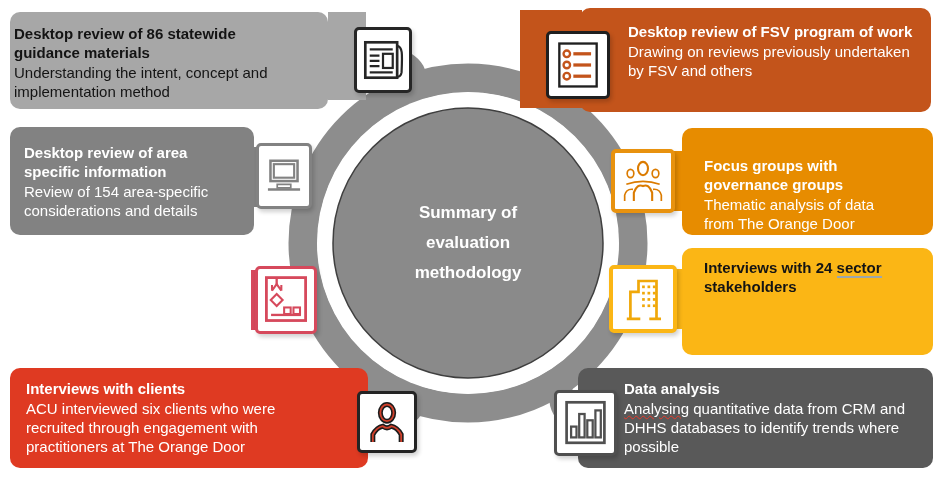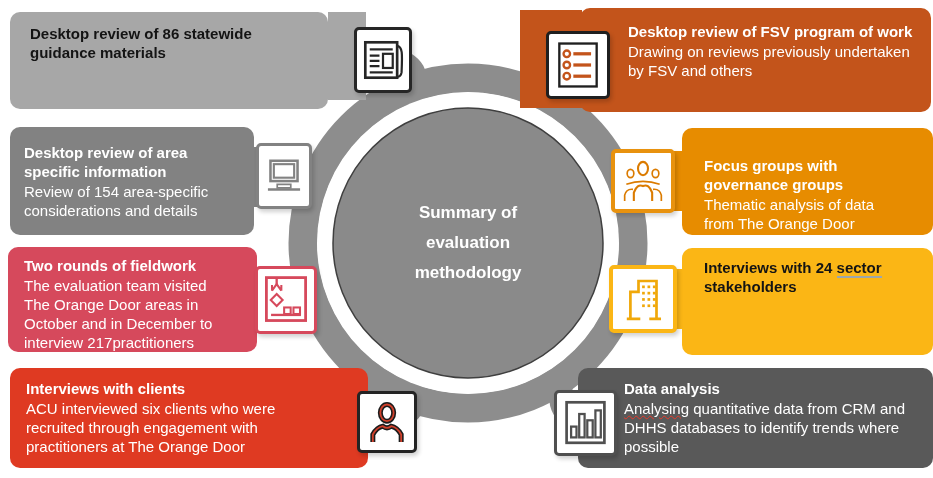--- a/index.html
+++ b/index.html
@@ -57,33 +57,30 @@
     <div>methodology</div>
   </div>
 
   <div class="tab" style="left:328px;top:12px;width:38px;height:88px;background:#A7A7A7;"></div>
   <div class="tab" style="left:248px;top:147px;width:12px;height:60px;background:#828282;"></div>
   <div class="tab" style="left:251px;top:270px;width:10px;height:60px;background:#D6495C;"></div>
   <div class="tab" style="left:520px;top:10px;width:62px;height:98px;background:#C3541B;"></div>
   <div class="tab" style="left:670px;top:151px;width:14px;height:60px;background:#E78C00;"></div>
   <div class="tab" style="left:670px;top:269px;width:14px;height:60px;background:#FBB615;"></div>
 
-  <div class="card c-statewide" style="left:10px;top:12px;width:318px;height:97px;padding:12px 20px;">
+  <div class="card c-statewide" style="left:10px;top:12px;width:318px;height:97px;padding:12px 4px;">
     <div class="title" style="max-width:245px;">Desktop review of 86 statewide guidance materials</div>
+    <div class="body" style="max-width:285px;">Understanding the intent, concept and implementation method</div>
   </div>
 
   <div class="card c-area" style="left:10px;top:127px;width:244px;height:108px;padding:16px 14px;">
     <div class="title" style="max-width:185px;">Desktop review of area specific information</div>
     <div class="body" style="max-width:210px;">Review of 154 area-specific considerations and details</div>
   </div>
 
-  <div class="card c-fieldwork" style="left:8px;top:247px;width:249px;height:105px;padding:9px 16px;">
-    <div class="title">Two rounds of fieldwork</div>
-    <div class="body" style="max-width:212px;">The evaluation team visited The Orange Door areas in October and in December to interview 217practitioners</div>
-  </div>
 
   <div class="card c-fsv" style="left:580px;top:8px;width:351px;height:104px;padding:14px 8px 0 48px;">
     <div class="title">Desktop review of FSV program of work</div>
     <div class="body" style="max-width:300px;">Drawing on reviews previously undertaken by FSV and others</div>
   </div>
 
   <div class="card c-clients" style="left:10px;top:368px;width:358px;height:100px;padding:11px 16px;">
     <div class="title">Interviews with clients</div>
     <div class="body" style="max-width:290px;">ACU interviewed six clients who were recruited through engagement with practitioners at The Orange Door</div>
   </div>

